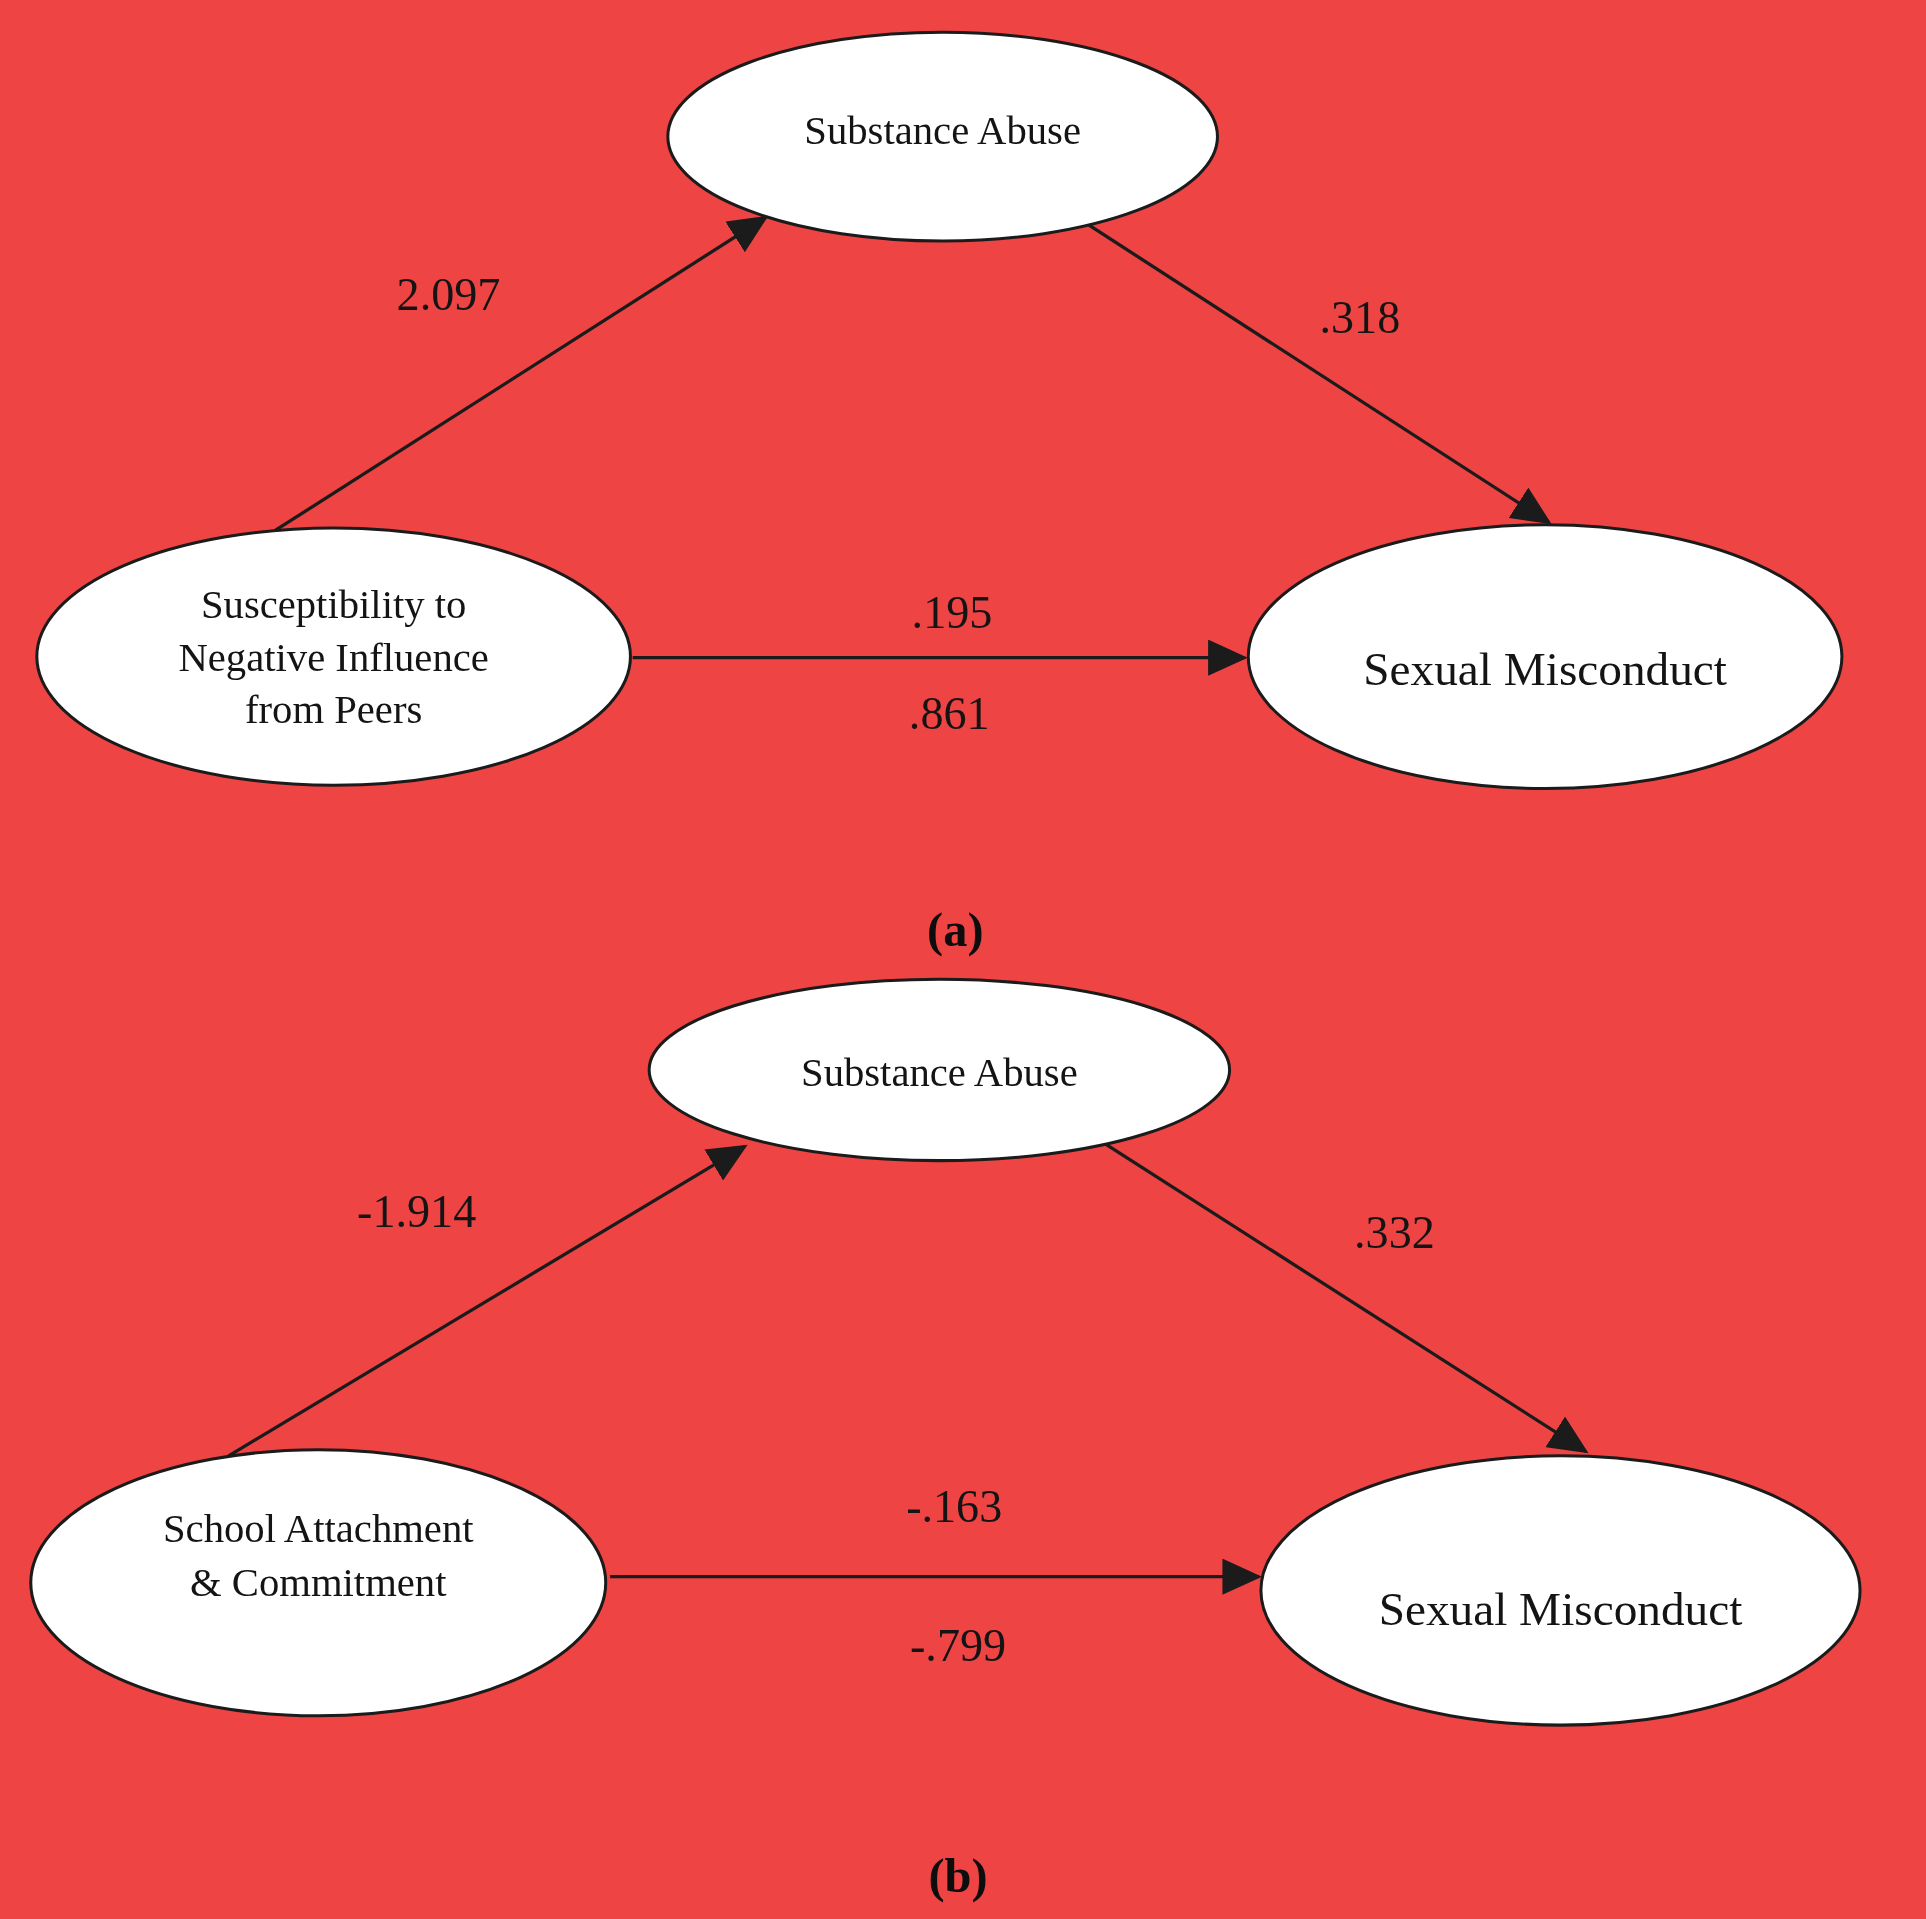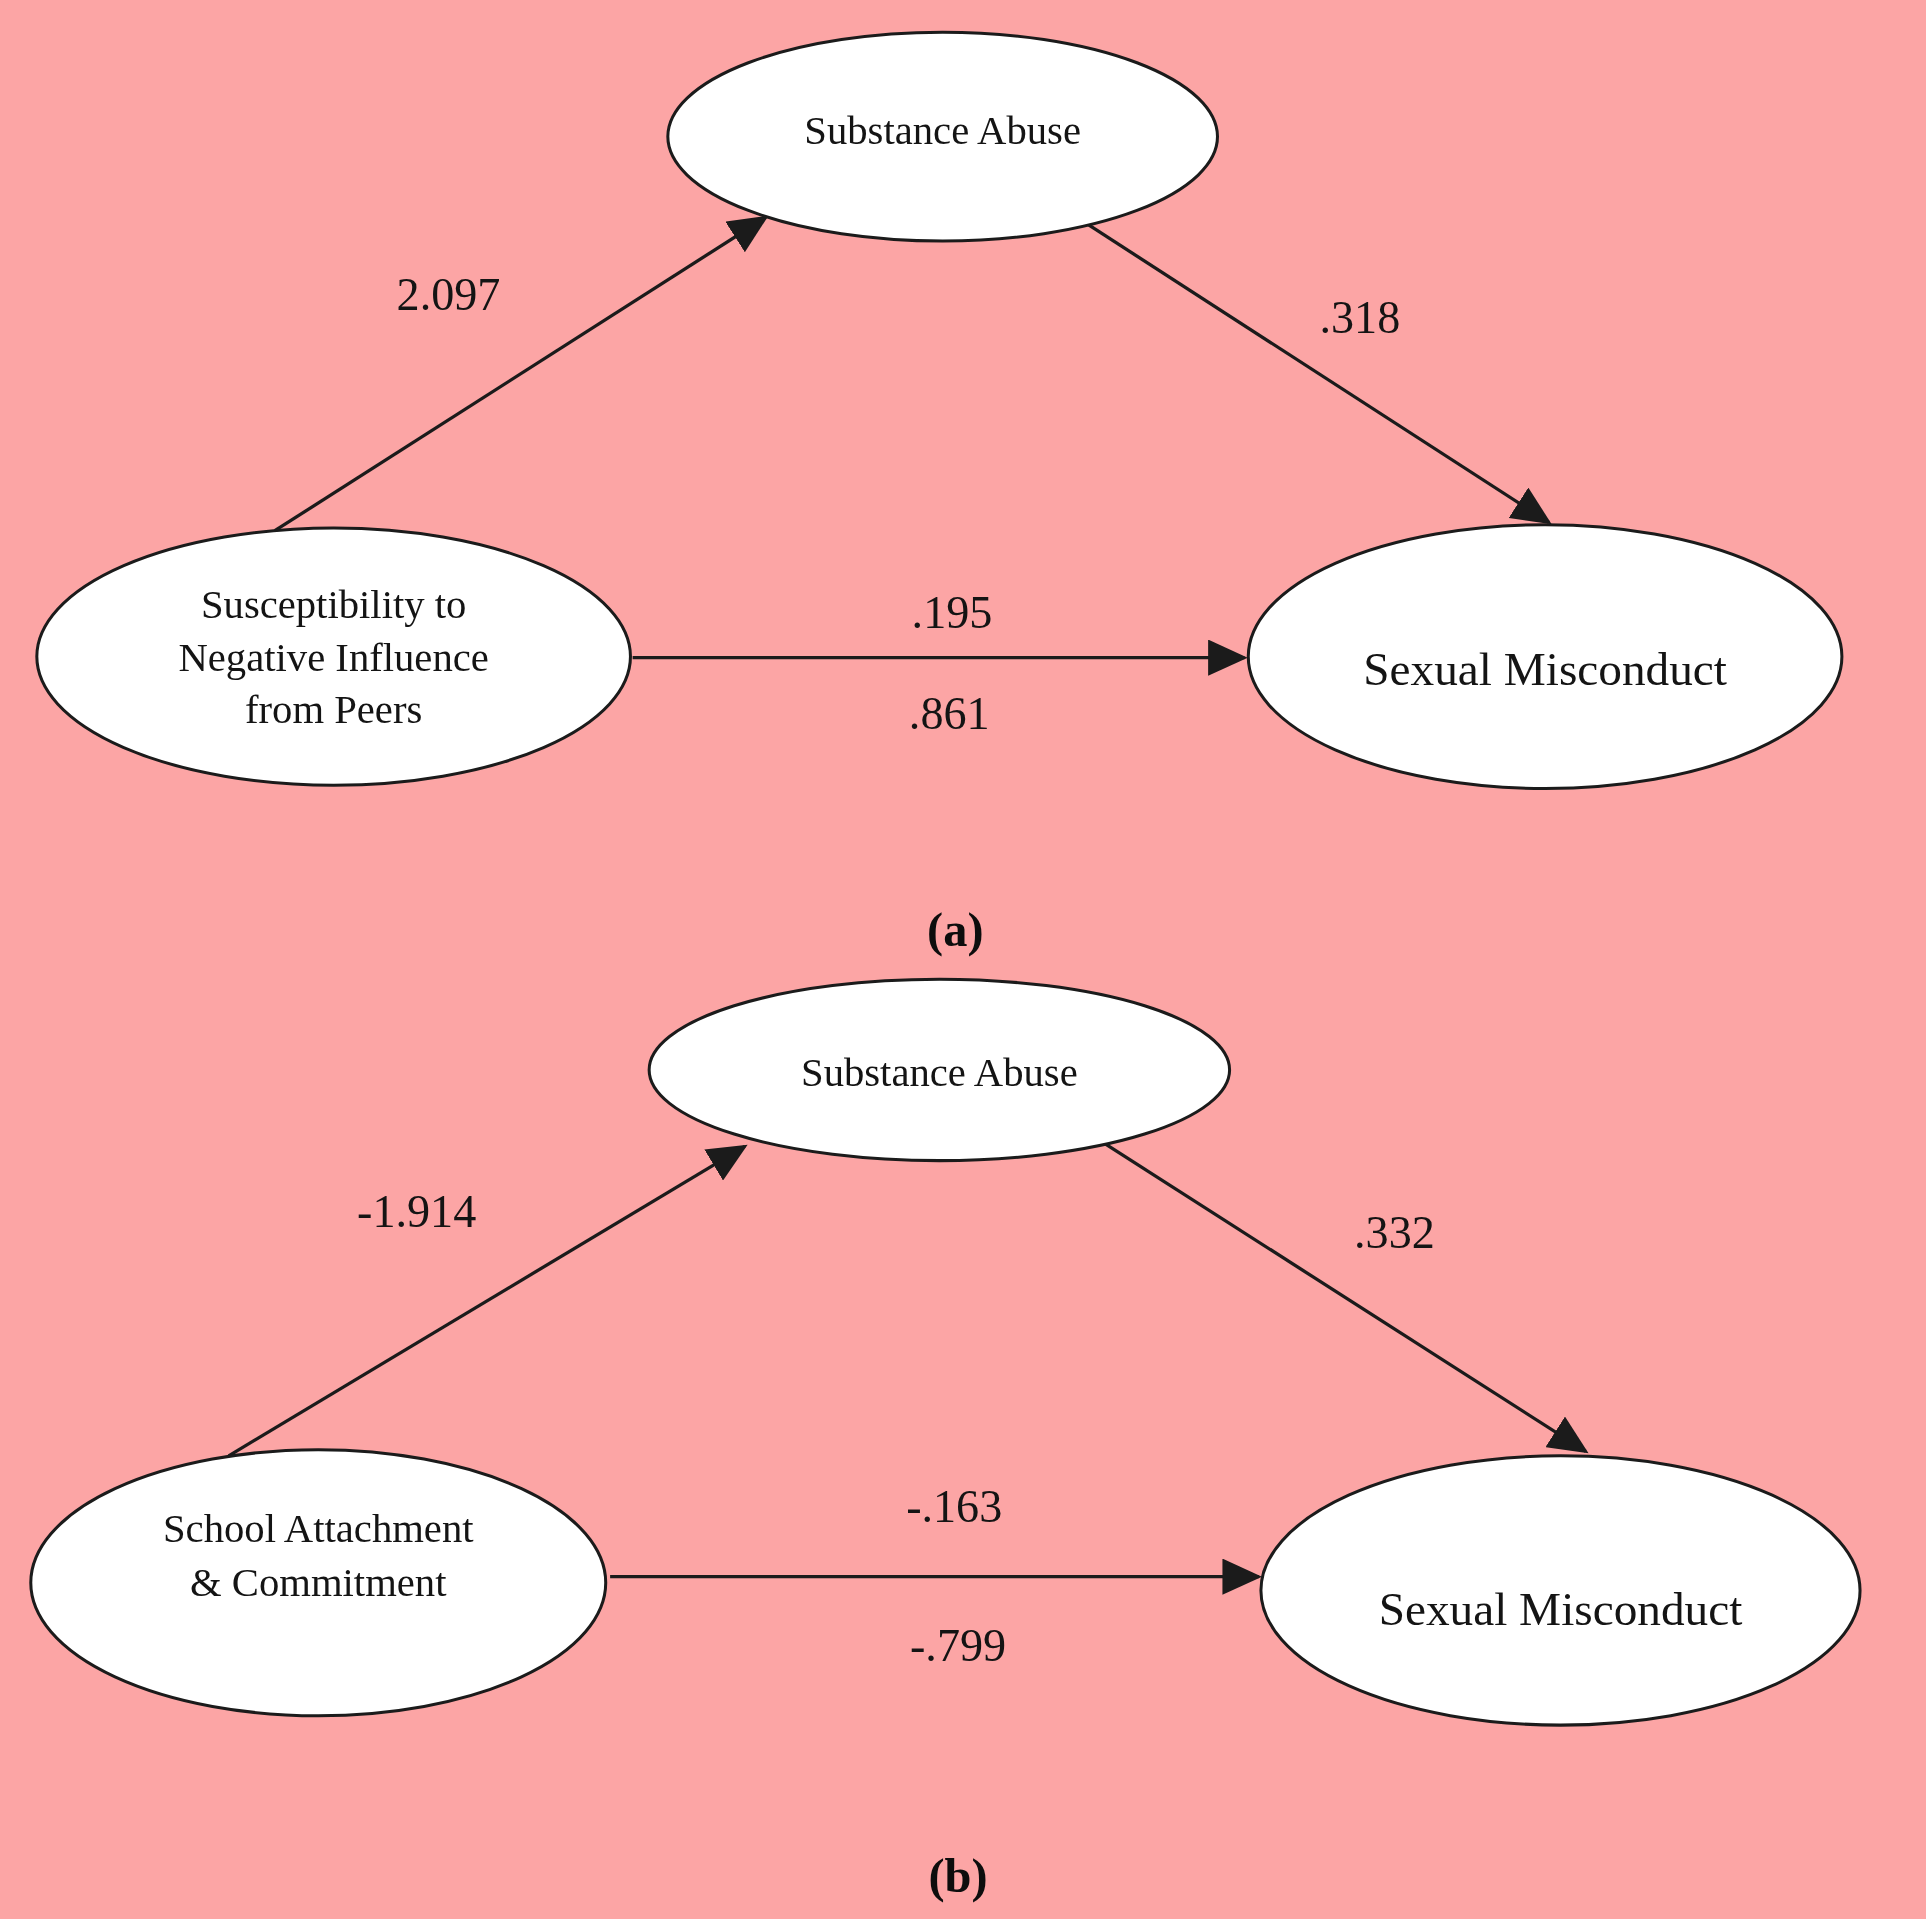--- a/index.html
+++ b/index.html
@@ -3,21 +3,21 @@
 <meta charset="utf-8">
 <style>
   html, body {
     margin: 0;
     padding: 0;
     background: #ffffff;
   }
   .figure-wrap {
     width: 1926px;
     height: 1920px;
-    background: #fca5a5;
+    background: #ef4444;
     position: relative;
   }
   svg.diagram {
     display: block;
     width: 1926px;
     height: 1920px;
   }
   .node-shape {
     fill: #ffffff;
     stroke: #1b1b1b;

